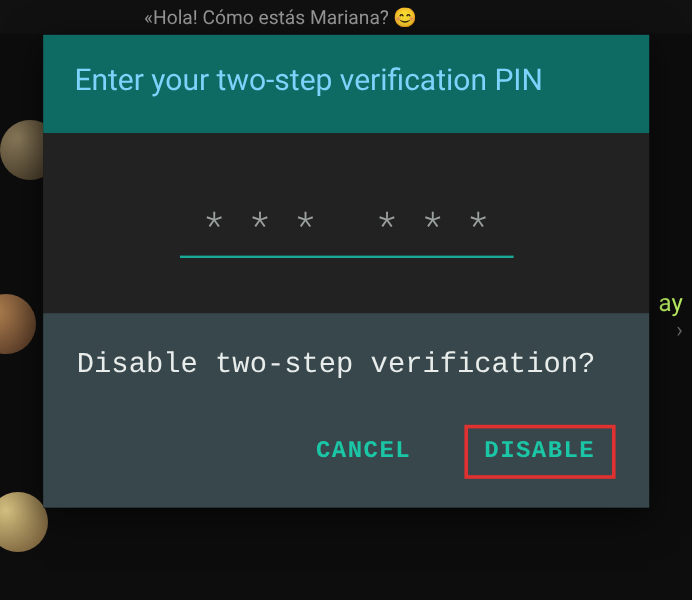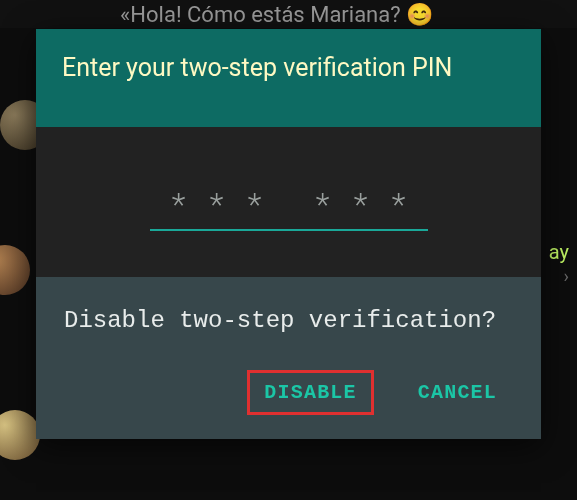--- a/index.html
+++ b/index.html
@@ -21,21 +21,21 @@
       background: #0d0d0d;
     }
     .bg-header {
       position: absolute;
       top: 0;
       left: 0;
       right: 0;
       height: 28px;
       background: #111;
       color: #999;
-      font-size: 22px;
+      font-size: 16px;
       padding-left: 120px;
       display: flex;
       align-items: center;
       white-space: nowrap;
       overflow: hidden;
     }
     .bg-avatar {
       position: absolute;
       width: 50px;
       height: 50px;
@@ -65,22 +65,22 @@
     .dialog {
       position: absolute;
       top: 29px;
       left: 36px;
       width: 505px;
       background: #1a1a1a;
       box-shadow: 0 8px 30px rgba(0,0,0,0.6);
     }
     .dialog-header {
       background: #0d6b63;
-      color: #fef9c3;
-      padding: 22px 26px 42px;
+      color: #7dd3fc;
+      padding: 22px 26px 26px;
       font-size: 25px;
       font-weight: 400;
       line-height: 1.35;
     }
     .pin-area {
       background: #222;
       padding: 58px 0 46px;
       display: flex;
       justify-content: center;
     }
@@ -176,17 +176,17 @@
           <span class="pin-digit">*</span>
         </span>
       </div>
       <div class="pin-underline"></div>
     </div>
   </div>
 
   <div class="confirm-panel">
     <div class="confirm-title">Disable two-step verification?</div>
     <div class="btn-row">
+      <button class="btn">CANCEL</button>
       <button class="btn highlighted">DISABLE</button>
-      <button class="btn">CANCEL</button>
     </div>
   </div>
 </div>
 
 </body></html>

